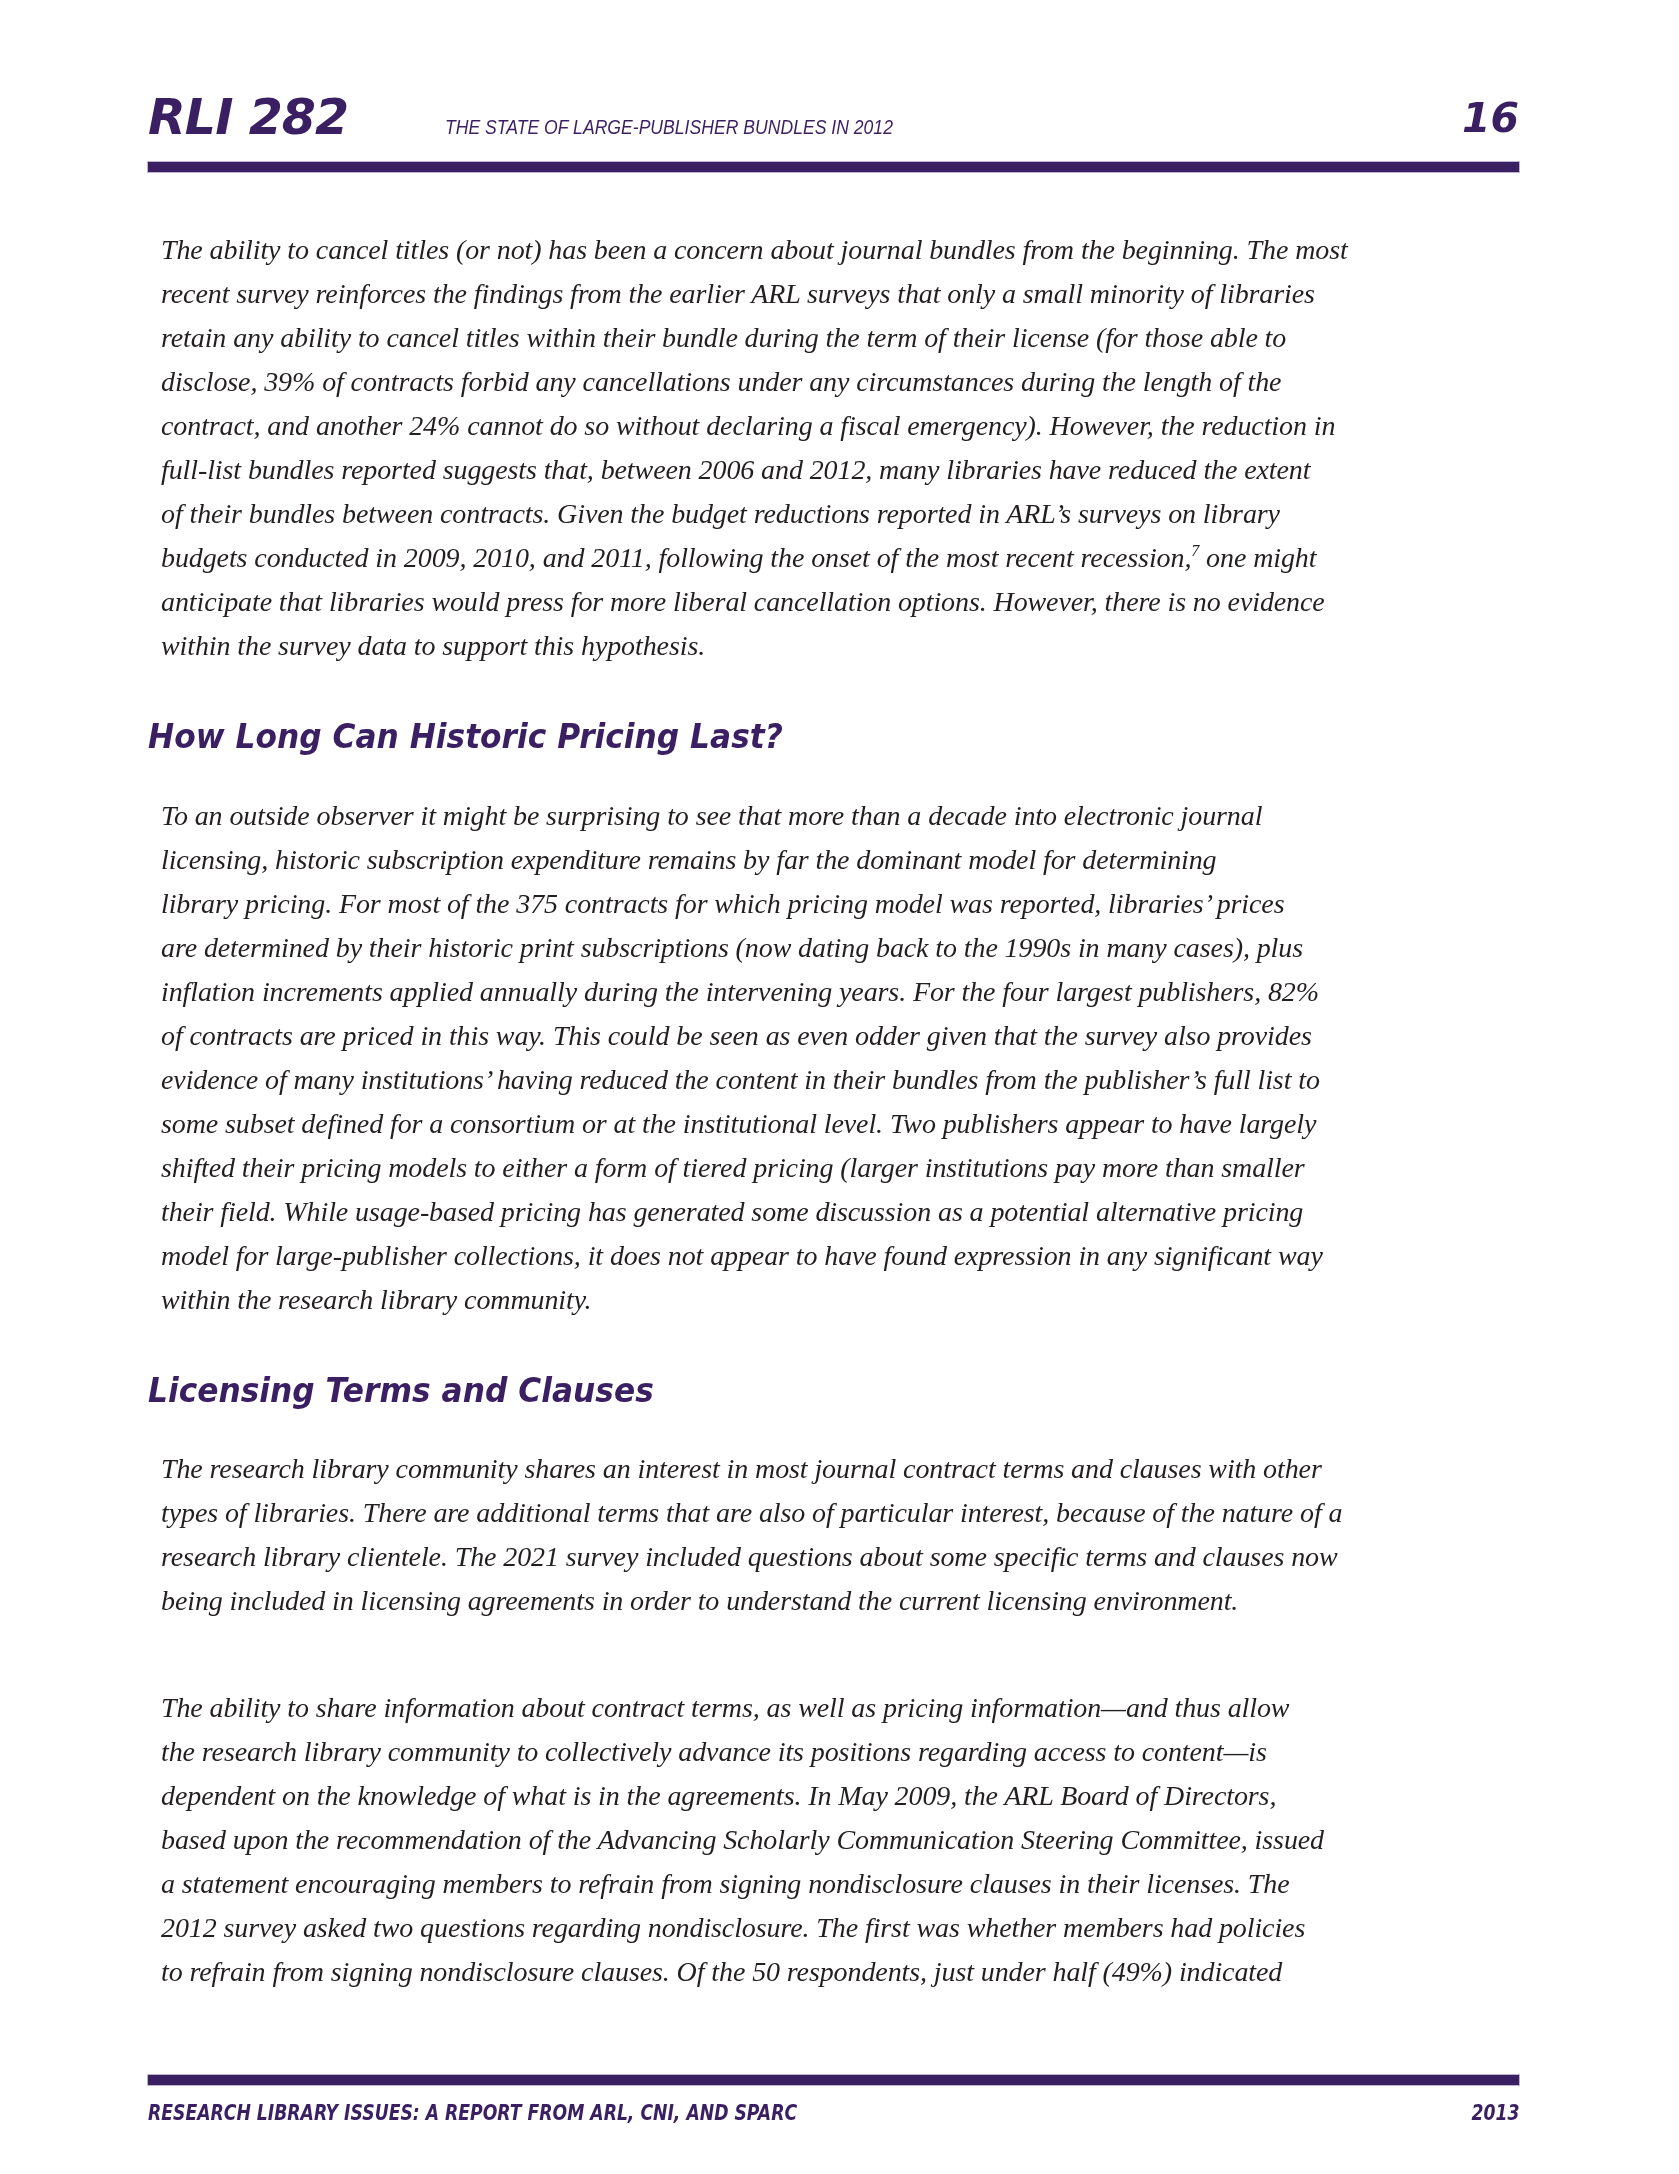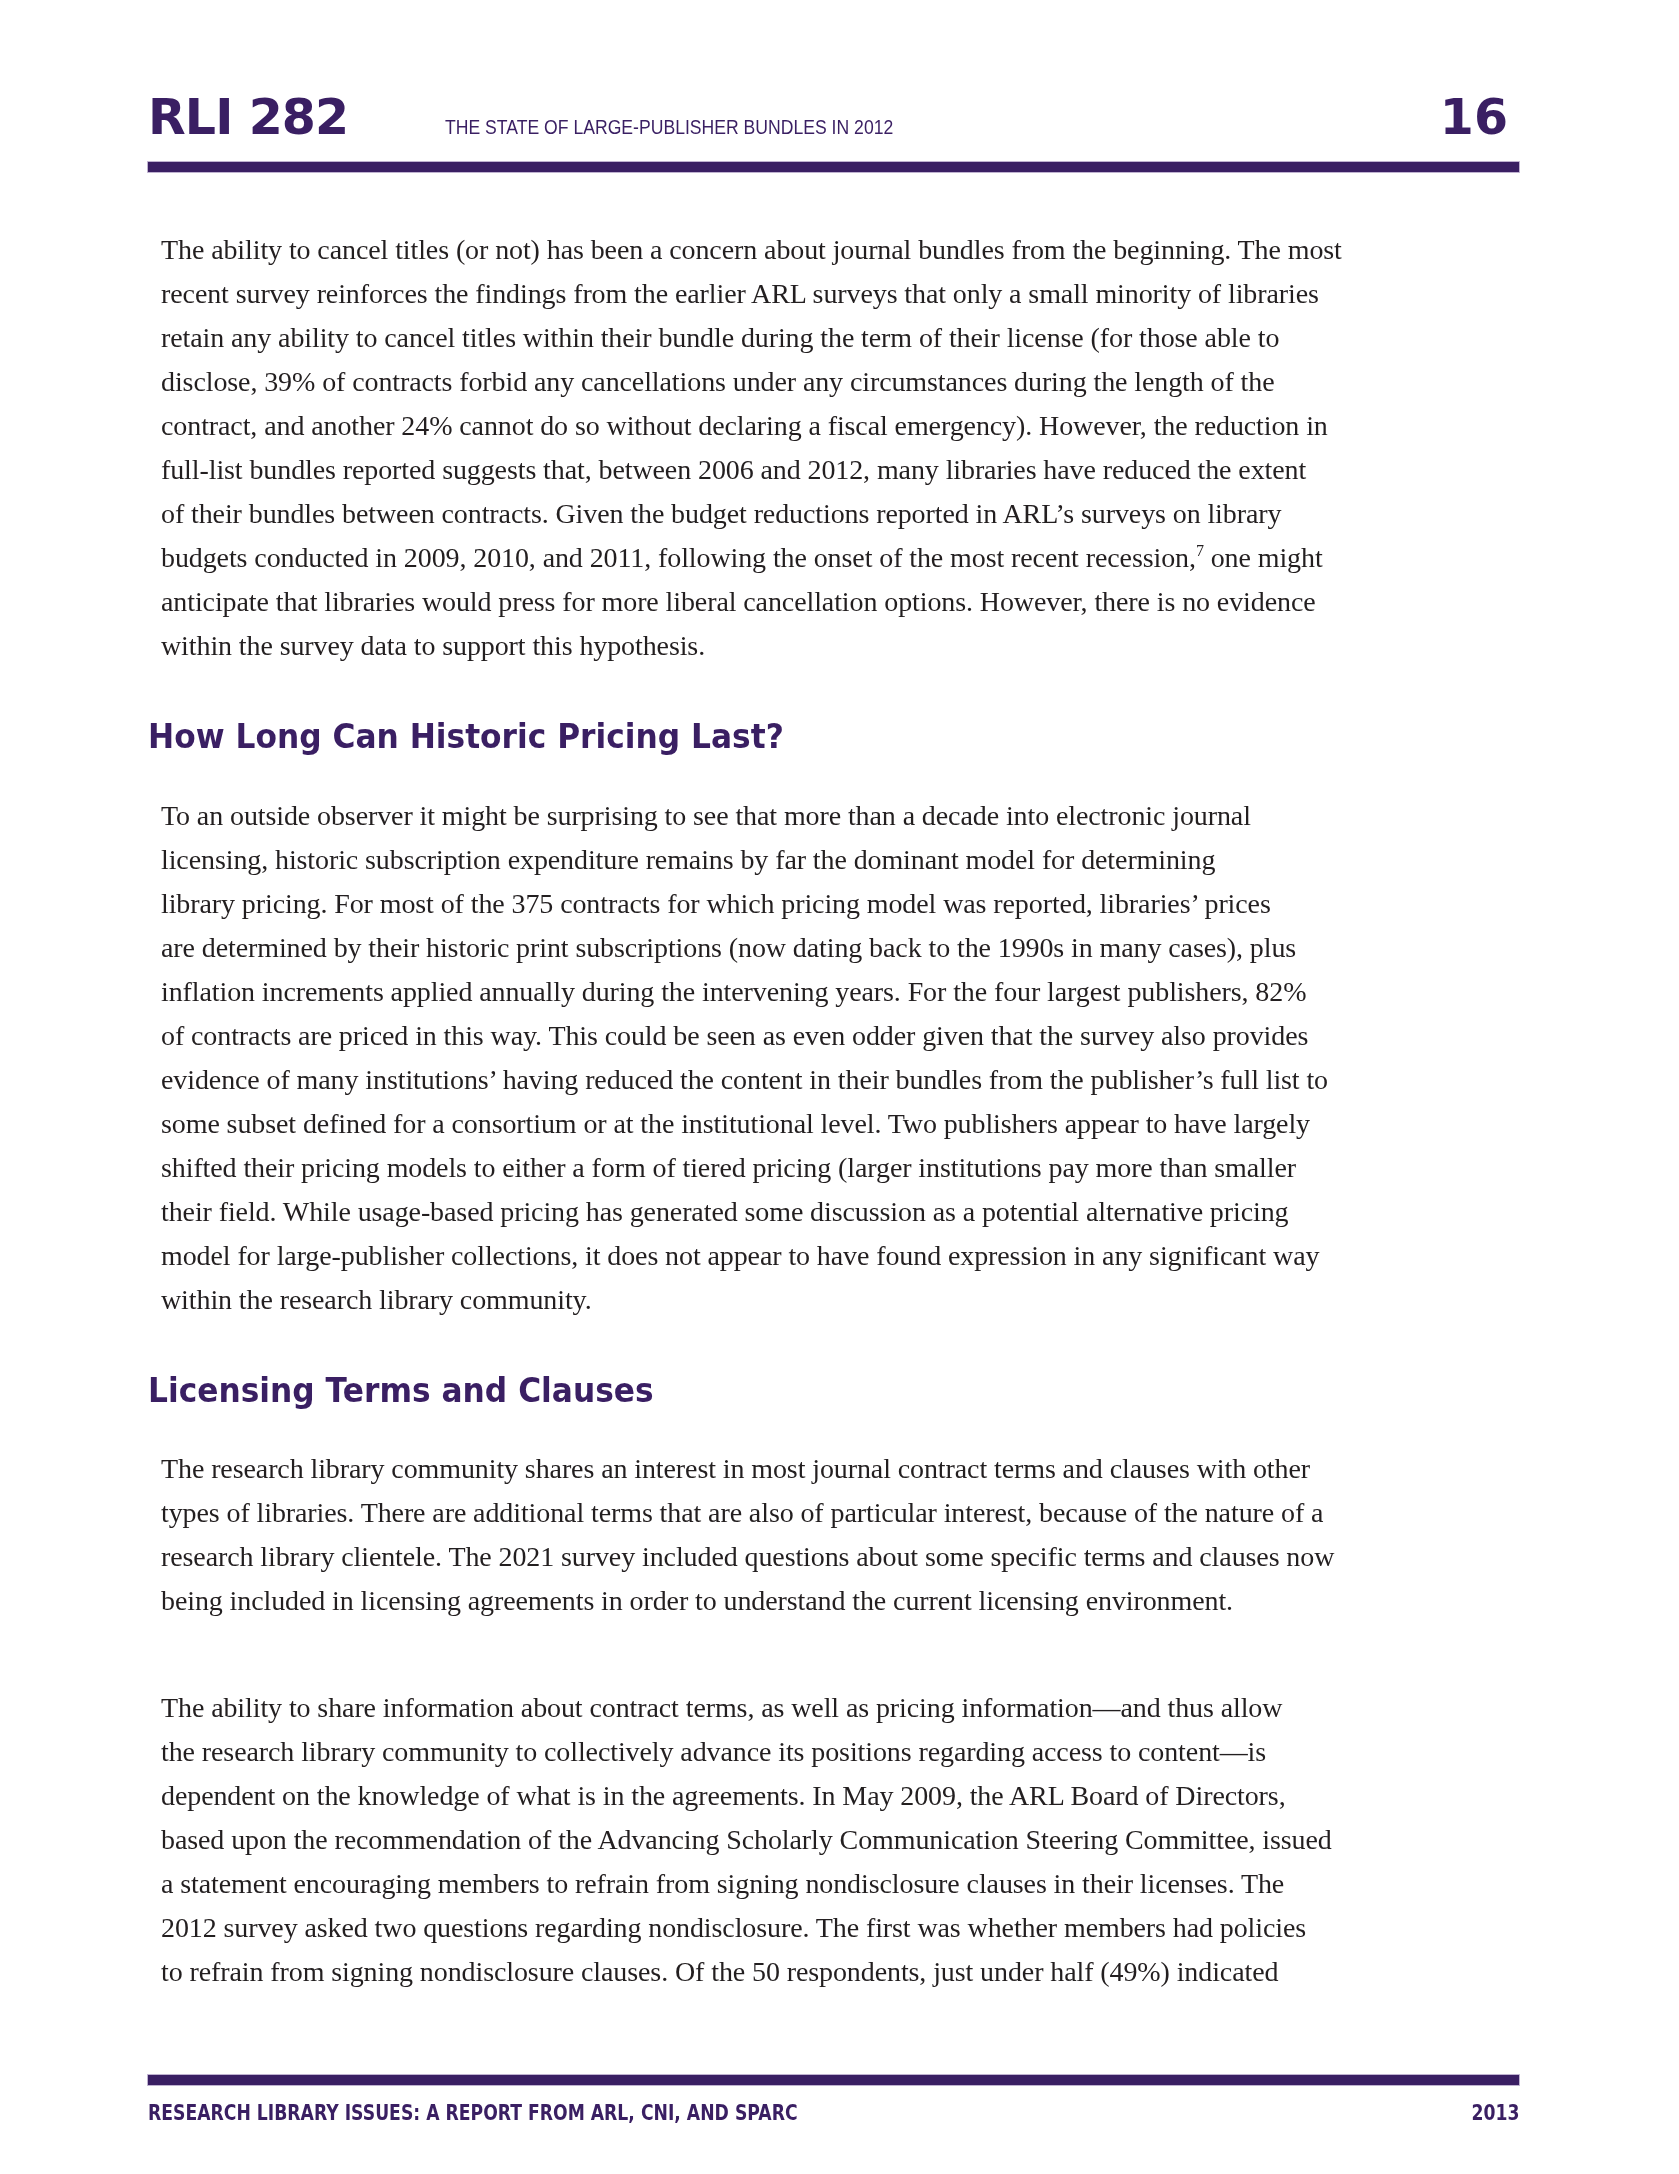--- a/index.html
+++ b/index.html
@@ -14,20 +14,21 @@
       overflow: hidden;
       font-family: "Liberation Serif", "DejaVu Serif", serif;
       color: #231f20;
     }
     .page {
       position: absolute;
       left: 148px;
       top: 0;
       width: 1371px;
       height: 2174px;
+      font-style: italic;
     }
     
     .header {
       position: absolute;
       left: 0;
       top: 90px;
       width: 1371px;
       height: 56px;
     }
     .rli {
@@ -48,25 +49,25 @@
       font-family: "Liberation Sans", "DejaVu Sans", sans-serif;
       font-size: 20px;
       line-height: 24.5px;
       color: #3a1f63;
       transform: scaleX(0.88);
       transform-origin: left center;
       white-space: nowrap;
     }
     .page-num {
       position: absolute;
-      right: 11px;
+      right: 0;
       top: 0;
       font-family: "DejaVu Sans", "Liberation Sans", sans-serif;
       font-weight: bold;
-      font-size: 49px;
+      font-size: 41px;
       line-height: 56px;
       color: #3a1f63;
     }
     .rule {
       position: absolute;
       left: 0;
       width: 1371px;
       height: 10.4px;
       background: #3a1f63;
       box-shadow: 0 0 0 0.9px #b8aacb;

